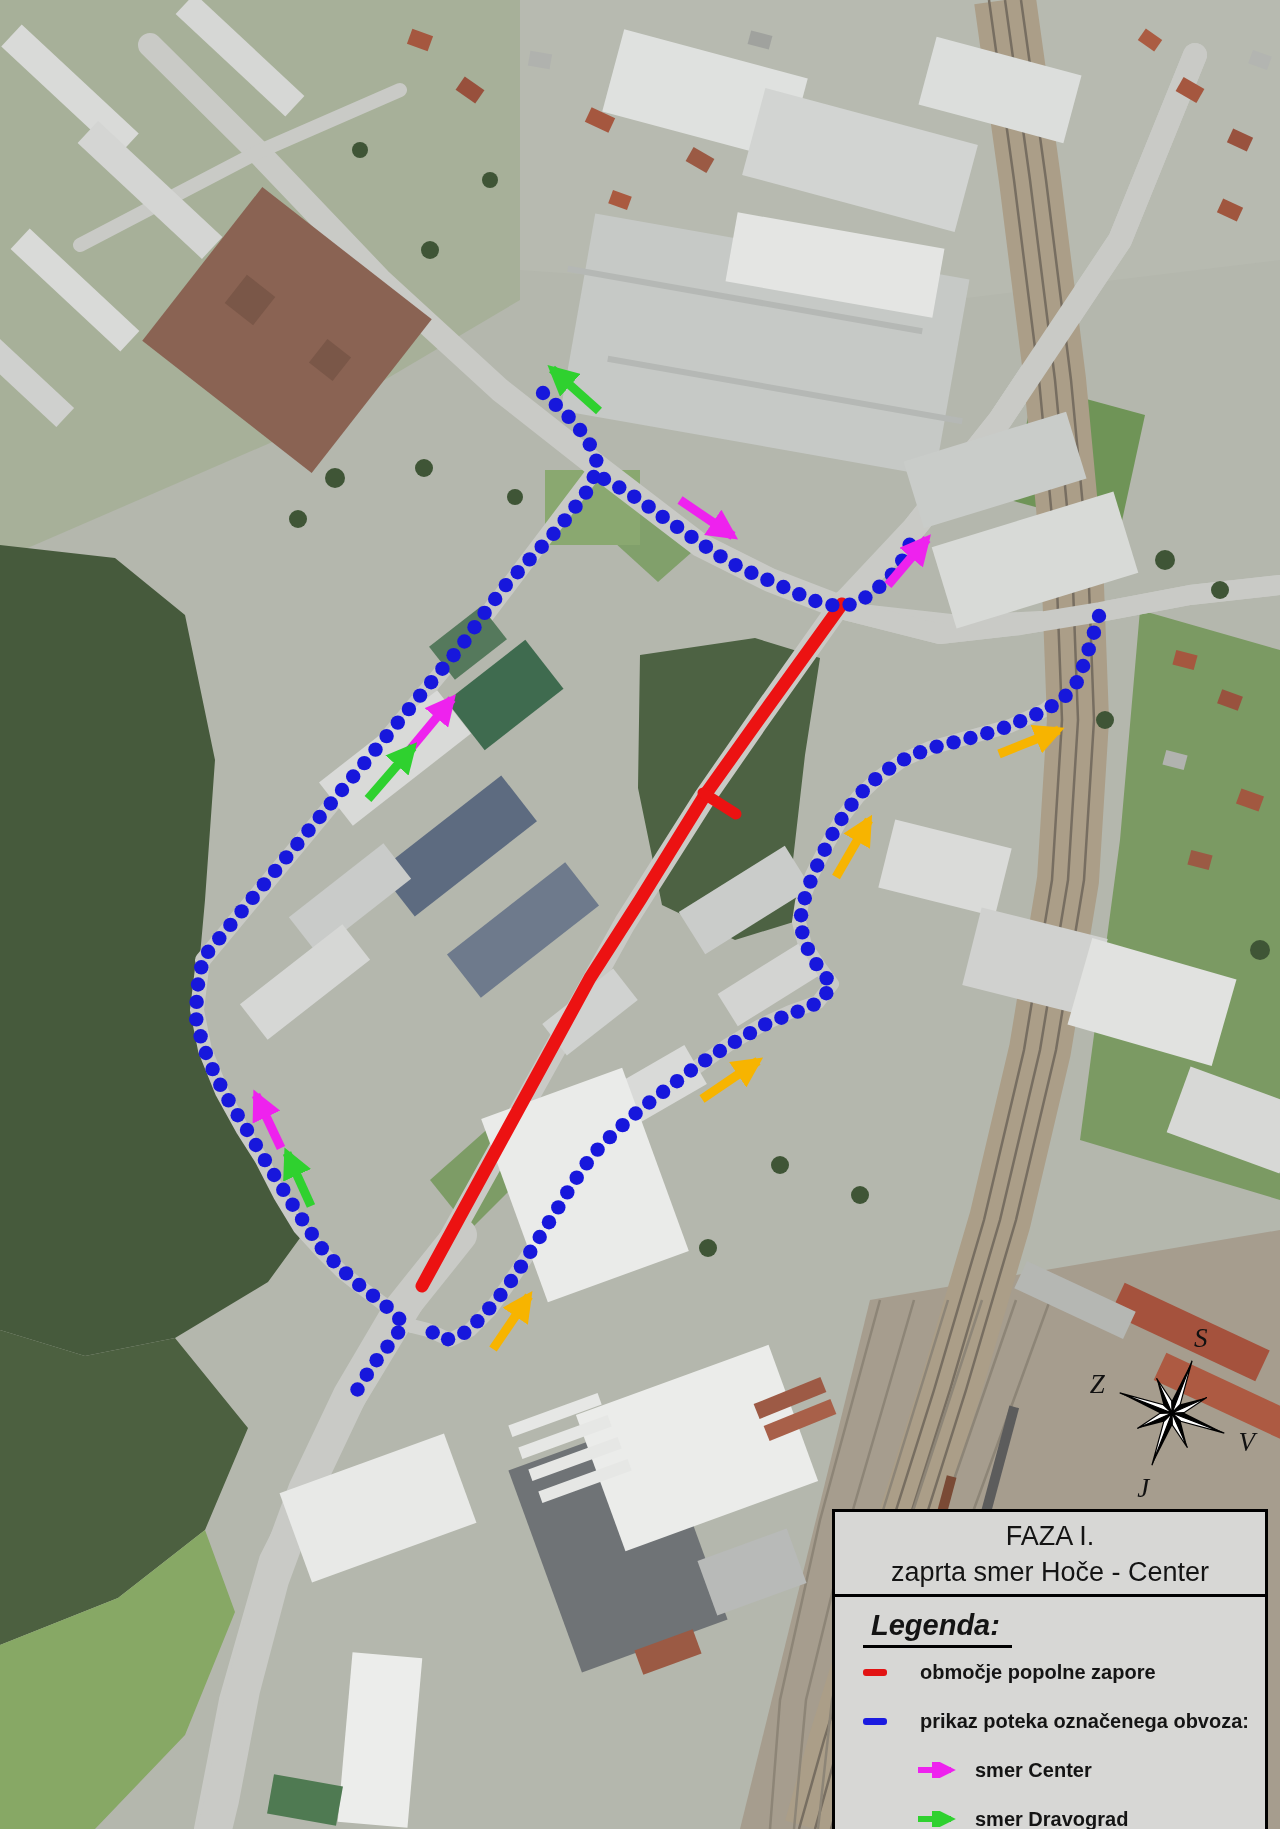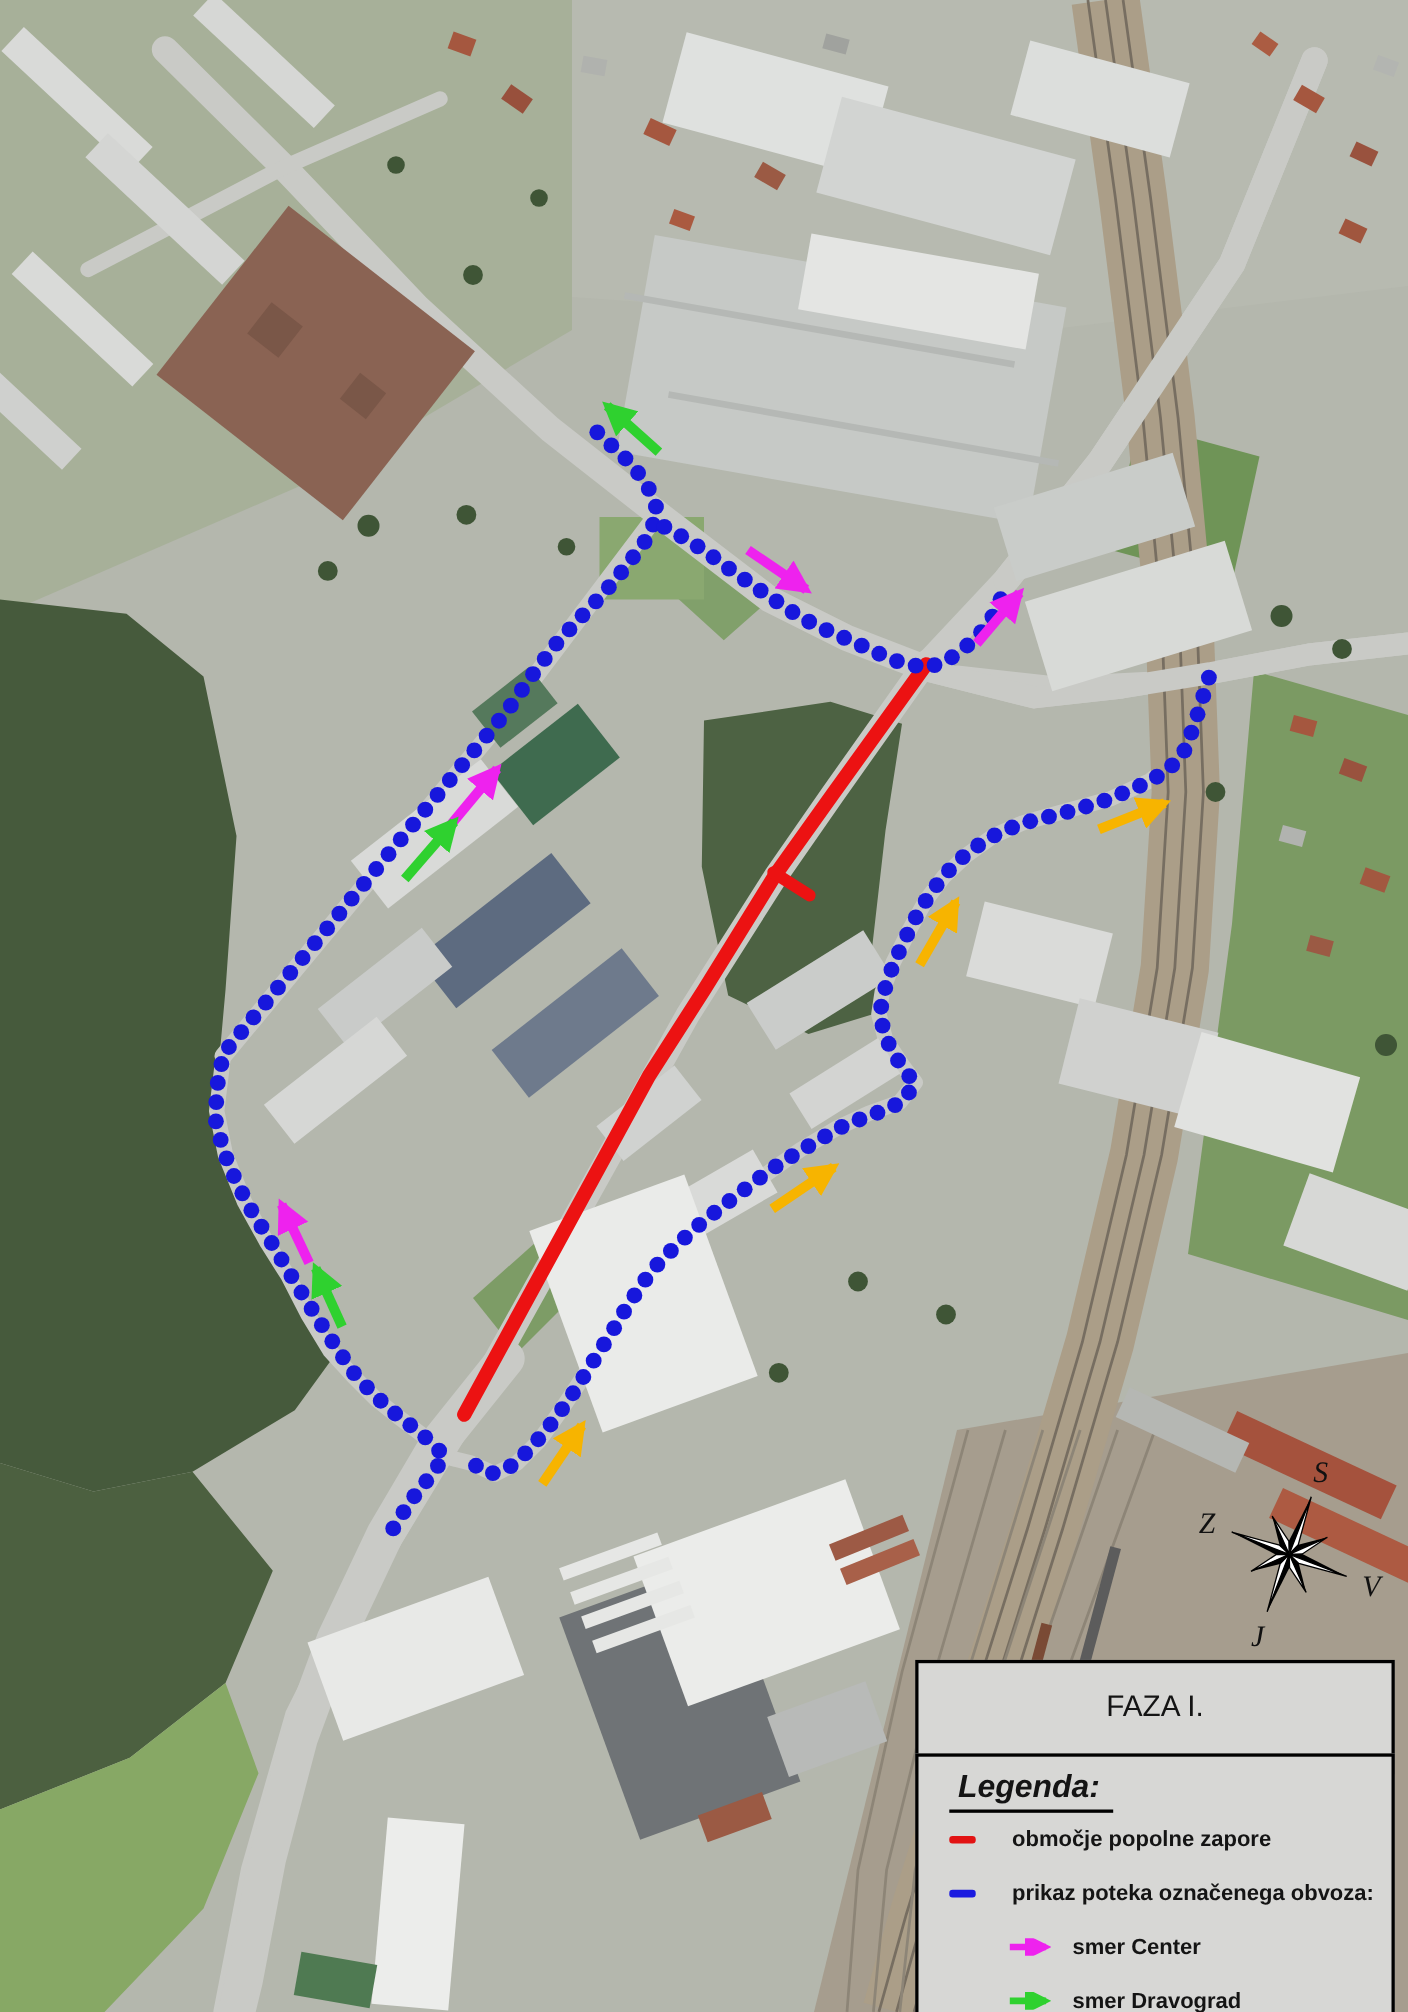--- a/index.html
+++ b/index.html
@@ -1,21 +1,21 @@
 <!DOCTYPE html>
 <html><head>
 <meta charset="utf-8">
 <style>
   html,body{margin:0;padding:0;background:#888;}
   .stage{position:relative;width:1280px;height:1829px;overflow:hidden;
          font-family:"Liberation Sans", sans-serif;background:#b4b7ad;}
   #map-svg{position:absolute;left:0;top:0;width:1280px;height:1829px;display:block;}
   .infobox{position:absolute;left:832px;width:436px;background:#d7d7d5;
            border:3px solid #000;box-sizing:border-box;color:#141414;}
-  .titlebox{top:1509px;height:104px;text-align:center;padding-top:22px;}
+  .titlebox{top:1509px;height:104px;text-align:center;padding-top:7px;}
   .titlebox .l1{font-size:27px;line-height:34px;}
   .titlebox .l2{font-size:27px;line-height:38px;}
   .legendbox{top:1594px;height:261px;padding:12px 0 0 0;}
   .legend-heading{display:inline-block;margin-left:28px;font-size:29px;font-weight:bold;
                   font-style:italic;border-bottom:3px solid #000;padding:0 12px 3px 8px;}
   .legend-row{display:flex;align-items:center;height:30px;margin-top:19px;}
   .legend-row .sym{display:flex;align-items:center;justify-content:flex-start;}
   .sym-dash-cell{margin-left:28px;width:57px;}
   .sym-arrow-cell{margin-left:80px;width:60px;}
   .legend-row .lab{font-size:20px;font-weight:bold;white-space:nowrap;}
@@ -368,20 +368,21 @@
         <polygon points="1156.5440075631195,1378.2852726095812 1163.2955075478526,1404.7397450916749 1172,1413" fill="#000"></polygon>
         <text x="1200.669435963624" y="1347.313565880224" text-anchor="middle" font-size="27" font-style="italic" font-family="&quot;Liberation Serif&quot;, serif" fill="#111">S</text>
         <text x="1246.686434119776" y="1450.669435963624" text-anchor="middle" font-size="27" font-style="italic" font-family="&quot;Liberation Serif&quot;, serif" fill="#111">V</text>
         <text x="1143.330564036376" y="1496.686434119776" text-anchor="middle" font-size="27" font-style="italic" font-family="&quot;Liberation Serif&quot;, serif" fill="#111">J</text>
         <text x="1097.313565880224" y="1393.330564036376" text-anchor="middle" font-size="27" font-style="italic" font-family="&quot;Liberation Serif&quot;, serif" fill="#111">Z</text>
       </g>
     </svg>
 
   <div class="infobox titlebox">
     <div class="l1">FAZA I.</div>
+    <div class="l2">zaprta smer Hoče - Center</div>
   </div>
 
   <div class="infobox legendbox">
     <div>
       <span class="legend-heading">Legenda:</span>
     </div>
     <div class="legend-row" style="margin-top:9px;">
       <span class="sym sym-dash-cell">
           <span class="dash" style="background: rgb(226, 19, 19);"></span>
         </span>

